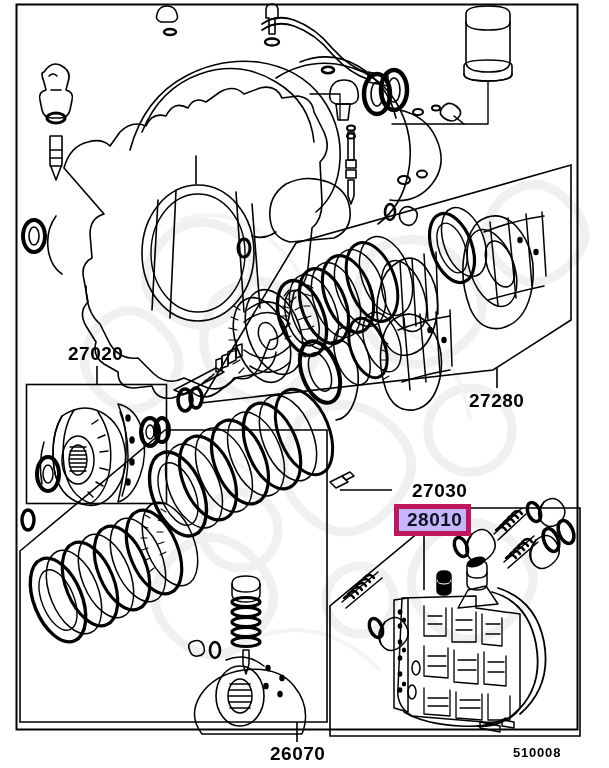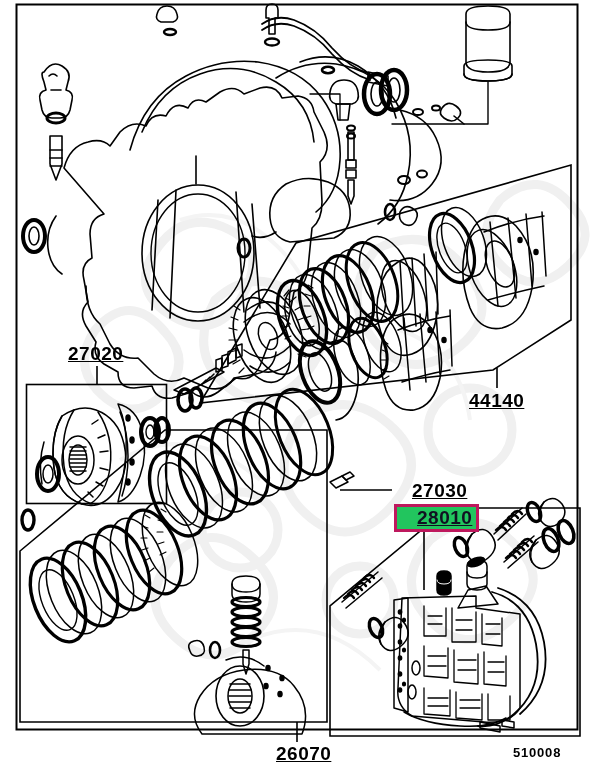--- a/index.html
+++ b/index.html
@@ -27,26 +27,26 @@
   }
   .lbl {
     position: absolute;
     font-family: "Liberation Sans", sans-serif;
     font-weight: bold;
     color: #000000;
     white-space: nowrap;
     letter-spacing: 0.5px;
     line-height: 1;
   }
-  .lbl-big { font-size: 19px; text-decoration: underline; }
+  .lbl-big { font-size: 19px; }
   .lbl-small { font-size: 13px; letter-spacing: 0.8px; }
   .lbl-hl {
-    background: #22c55e;
-    border: 3px solid #be185d;
-    padding: 1px 4px 2px 20px;
+    background: #c4b5fd;
+    border: 5px solid #be185d;
+    padding: 1px 4px 2px 8px;
     color: #111122;
   }
 </style>
 </head>
 <body>
 
 <div id="stage">
 
   <svg class="layer" viewBox="0 0 609 768" aria-hidden="true">
     <g fill="none" stroke="#f0f0f0" stroke-width="9" stroke-linecap="round" stroke-linejoin="round">
@@ -452,23 +452,23 @@
     <path d="M340 490 L392 490" stroke="#000" stroke-width="1.6" fill="none"></path>
     <path d="M424 528 L424 590" stroke="#000" stroke-width="1.6" fill="none"></path>
 
     <g fill="none" stroke="#000" stroke-width="3.4">
       <ellipse cx="28" cy="520" rx="6" ry="10"></ellipse>
     </g>
   </svg>
 
   <div class="lbl lbl-big" style="left:68px; top:344px;">27020</div>
 
-  <div class="lbl lbl-big" style="left:469px; top:391px;">44140</div>
+  <div class="lbl lbl-big" style="left:469px; top:391px;">27280</div>
 
   <div class="lbl lbl-big" style="left:398px; top:481px;margin-left:14px;">27030</div>
 
   <div class="lbl lbl-big lbl-hl" style="left:394px; top:504px;">28010</div>
 
-  <div class="lbl lbl-big" style="left:270px; top:744px;margin-left:6px;">26070</div>
+  <div class="lbl lbl-big" style="left:270px; top:744px;">26070</div>
 
   <div class="lbl lbl-small" style="left:513px; top:746px;">510008</div>
 
 </div>
 
 </body></html>

